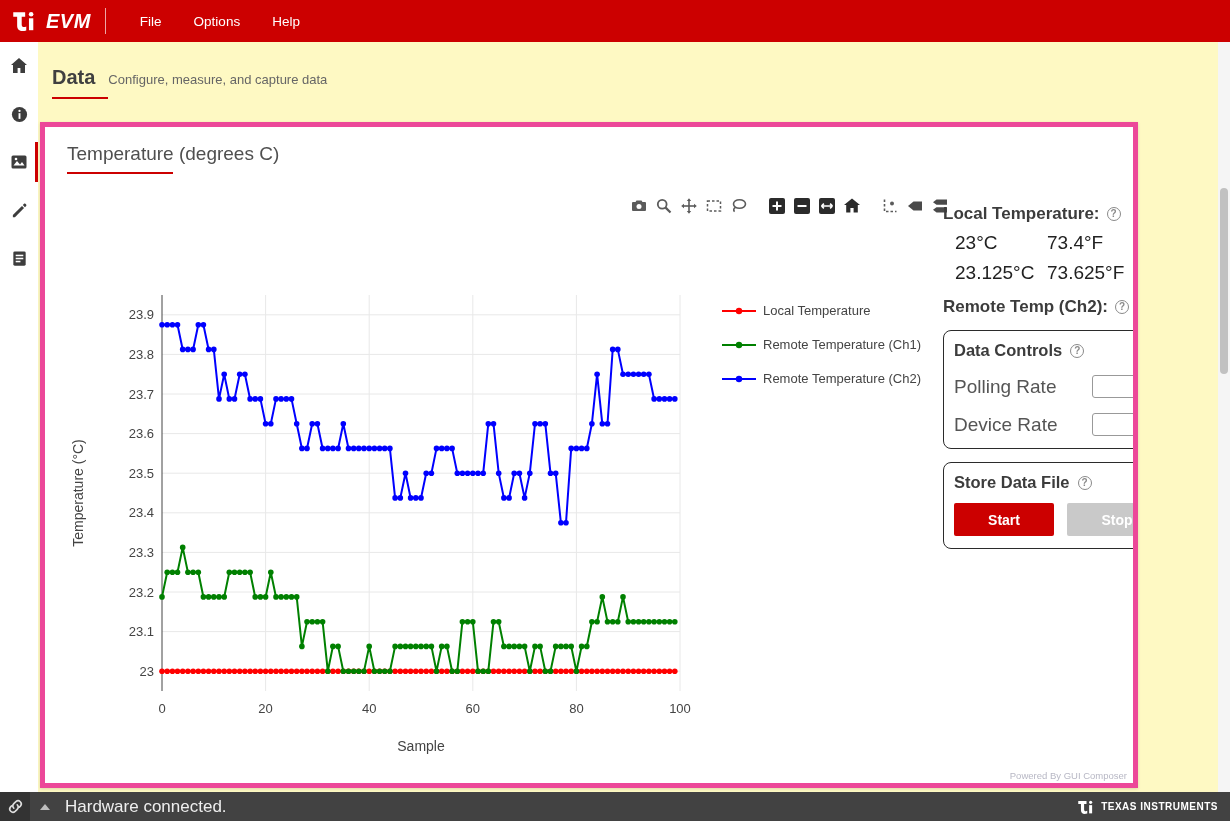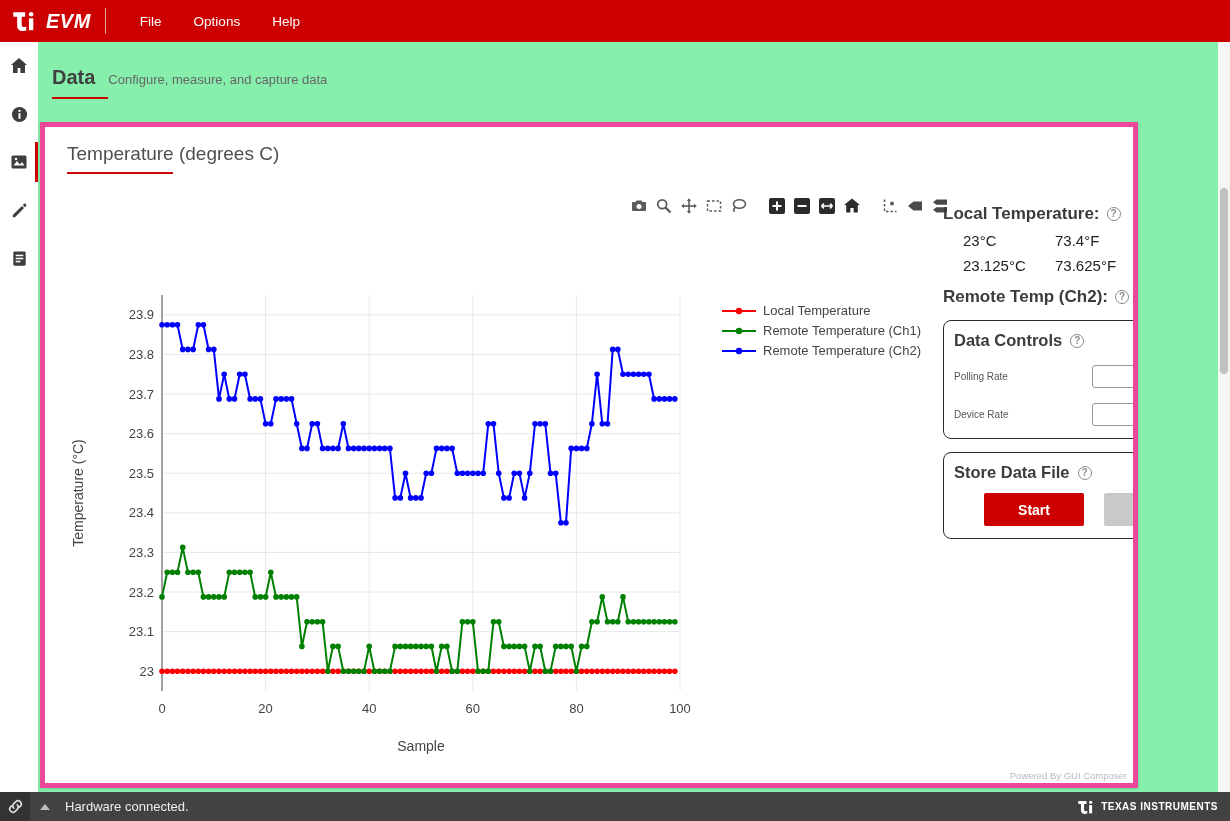--- a/index.html
+++ b/index.html
@@ -11,76 +11,76 @@
   .appbar .app-title { font-size:20px; font-weight:bold; margin-left:10px; letter-spacing:.5px;font-style:italic; }
   .appbar .divider { width:1px; height:26px; background:rgba(255,255,255,.65); margin:0 18px 0 14px; }
   .appbar .menu-item { font-size:13.5px; padding:12px 16px; cursor:pointer; height:54px; display:flex; align-items:center; }
 
   
   .sidebar { position:absolute; top:42px; left:0; width:38px; bottom:29px; background:#fff; z-index:4; }
   .side-row { height:48px; display:flex; align-items:center; justify-content:center; position:relative; cursor:pointer; }
   .side-row.active::after { content:""; position:absolute; right:0; top:4px; bottom:4px; width:3px; background:#cc0000; }
 
   
-  .main { position:absolute; top:42px; left:38px; right:12px; bottom:29px; background:#86efac; }
+  .main { position:absolute; top:42px; left:38px; right:12px; bottom:29px; background:#fef9c3; }
   .page-head { position:absolute; left:14px; top:24px; display:flex; align-items:baseline; }
   .page-title { font-size:20px; font-weight:bold; color:#404040; position:relative; padding-bottom:10px; }
   .page-title::after { content:""; position:absolute; left:0; bottom:0; width:56px; height:2px; background:#cc0000; }
   .page-subtitle { font-size:13px; color:#666; margin-left:13px; }
 
   .card { position:absolute; left:2px; top:80px; width:1098px; height:666px; background:#fff; border:5px solid #ec4899; box-shadow:0 1px 3px rgba(0,0,0,.14); overflow:hidden; }
   .card-title { position:absolute; left:22px; top:16px; font-size:19px; color:#4f4f4f; padding-bottom:9px; }
   .card-title::after { content:""; position:absolute; left:0; bottom:0; width:106px; height:2px; background:#cc0000; }
 
   
   .modebar { position:absolute; left:585px; top:70px; display:flex; align-items:center; gap:7px; }
   .modebar .mb-icon { width:18px; height:18px; display:flex; align-items:center; justify-content:center; cursor:pointer; }
   .mb-gap { width:6px; }
 
   .chart-wrap { position:absolute; left:20px; top:154px; }
-  .legend { position:absolute; left:676px; top:176px; display:flex; flex-direction:column; gap:5px; }
+  .legend { position:absolute; left:676px; top:176px; display:flex; flex-direction:column; gap:19px; }
   .legend-item { display:flex; align-items:center; gap:6px; cursor:pointer; }
   .legend-label { font-size:13px; color:#444; white-space:nowrap; }
 
   
   .panel { position:absolute; left:898px; top:64px; width:272px; }
   .readout-head { display:flex; align-items:center; gap:7px; font-size:17px; font-weight:bold; color:#3c3c3c; margin-top:13px; }
-  .readout-vals { display:flex; margin:8px 0 4px 20px; font-size:15px; color:#222; }
+  .readout-vals { display:flex; margin:8px 0 4px 12px; font-size:19px; color:#222; }
   .readout-vals .cval { width:92px; }
   .help { display:inline-block; width:14px; height:14px; border:1px solid #8a8a8a; border-radius:50%; color:#8a8a8a; font-size:10px; line-height:12px; text-align:center; cursor:pointer; flex:0 0 auto; }
   .help::after { content:"?"; }
 
   .pbox { border:1px solid #2b2b2b; border-radius:8px; padding:10px 10px 12px 10px; margin-top:13px; background:#fff; }
   .pbox-title { display:flex; align-items:center; gap:8px; font-size:16.5px; font-weight:bold; color:#3c3c3c; }
   .ctl-row { display:flex; align-items:center; justify-content:space-between; margin-top:15px; }
-  .ctl-label { font-size:10px; color:#555;text-align:center; }
+  .ctl-label { font-size:19px; color:#555;text-align:center; }
   .select { width:112px; height:23px; border:1px solid #999; border-radius:3px; background:#fff; display:flex; align-items:center; justify-content:flex-end; padding:0 7px; font-size:13px; color:#333; cursor:pointer; }
   .caret { width:0; height:0; border-left:4px solid transparent; border-right:4px solid transparent; border-top:5px solid #555; }
 
-  .btn-row { display:flex; gap:20px; margin-top:11px;justify-content:flex-end; }
+  .btn-row { display:flex; gap:13px; margin-top:11px; }
   .btn { width:100px; height:33px; border:none; border-radius:2px; font-size:14px; font-weight:bold; font-family:"Liberation Sans",sans-serif; cursor:pointer; color:#fff; }
   .btn.start { background:#cc0000; }
   .btn.stop { background:#c9c9c9; }
 
   .limit-label { display:flex; align-items:center; gap:7px; font-size:13.5px; color:#555; margin-top:16px; }
   .limit-row { display:flex; align-items:center; margin-top:8px; }
   .num-input { width:84px; height:26px; border:1px solid #aaa; border-radius:2px; padding:0 7px; font-size:13px; color:#333; font-family:"Liberation Sans",sans-serif; }
   .hex-val { margin-left:16px; font-size:14.5px; color:#333; }
 
   .watermark { position:absolute; right:6px; bottom:2px; font-size:9.5px; color:#b7b7c4; }
 
   
   .scrollbar { position:absolute; right:0; top:42px; width:12px; bottom:29px; background:#f5f5f5; }
   .scroll-thumb { position:absolute; left:2px; top:146px; width:8px; height:186px; border-radius:4px; background:#c1c1c1; cursor:pointer; }
 
   
   .statusbar { position:absolute; left:0; bottom:0; width:1230px; height:29px; background:#424242; display:flex; align-items:center; color:#eee; z-index:5; }
   .sb-iconbox { width:30px; height:29px; background:#333; display:flex; align-items:center; justify-content:center; cursor:pointer; }
   .caret-up { width:0; height:0; border-left:5px solid transparent; border-right:5px solid transparent; border-bottom:6px solid #bdbdbd; margin-left:10px; cursor:pointer; }
-  .sb-text { font-size:13px; margin-left:15px; }
+  .sb-text { font-size:17px; margin-left:15px; }
   .sb-brand { margin-left:auto; margin-right:12px; display:flex; align-items:center; gap:7px; }
   .sb-brand-text { font-size:10px; font-weight:bold; letter-spacing:.5px; text-transform:uppercase; color:#fff; }
 </style>
 </head>
 <body>
 
 <div class="appbar">
   <span class="logo">
     <svg width="26" height="26" viewBox="0 0 24 24">
       <path d="M3 4h11v4h-3.2v7.2c0 2.4 1.8 2.9 4.2 1.9v3.6c-4.8 1.7-8.4-.1-8.4-4.3V8H3z" fill="#fff"></path>

